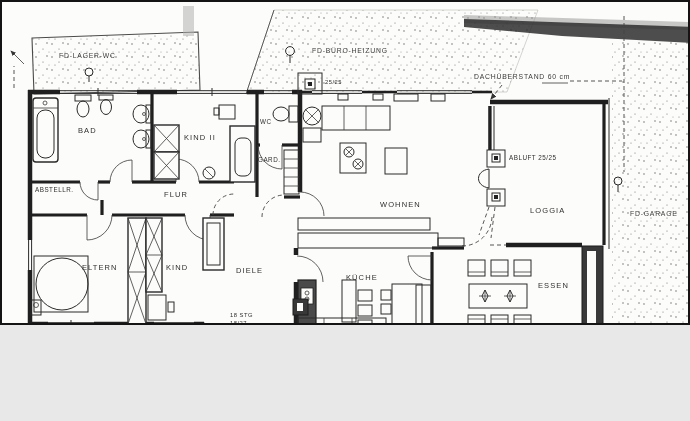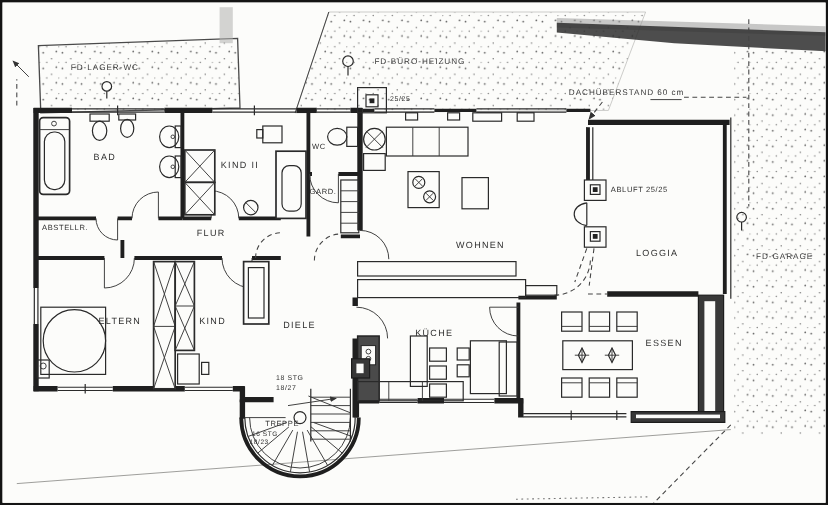--- a/index.html
+++ b/index.html
@@ -1,16 +1,16 @@
 <!DOCTYPE html>
 <html><head>
 <meta charset="utf-8">
 <style>
   html,body{margin:0;padding:0;background:#e8e8e8;}
-  #scan{position:relative;width:690px;height:421px;background:#fcfcfa;border:2px solid #141414;box-sizing:border-box;overflow:hidden;}
+  #scan{position:relative;width:690px;height:325px;background:#fcfcfa;border:2px solid #141414;box-sizing:border-box;overflow:hidden;}
   svg{display:block;}
   text{font-family:"Liberation Sans", sans-serif;fill:#2f2f2f;}
   .room-label{font-size:7.5px;letter-spacing:1.1px;}
   .small-label{font-size:6.3px;letter-spacing:.5px;}
   .anno-label{font-size:6.8px;letter-spacing:.8px;fill:#3a3a3a;}
   .wall{stroke:#1f1f1f;fill:none;}
   .w5{stroke-width:4.5;} .w4{stroke-width:3.2;} .w3{stroke-width:2.6;}
   .thin{stroke:#2a2a2a;stroke-width:1;fill:none;}
   .hair{stroke:#3a3a3a;stroke-width:.8;fill:none;}
   .furn{stroke:#2a2a2a;stroke-width:1.4;fill:#fcfcfa;}

